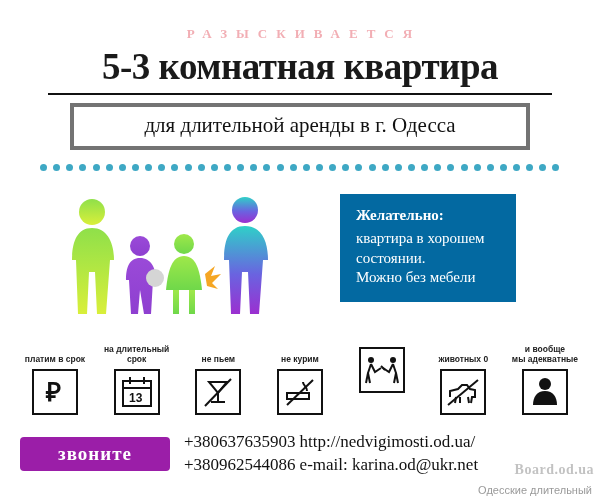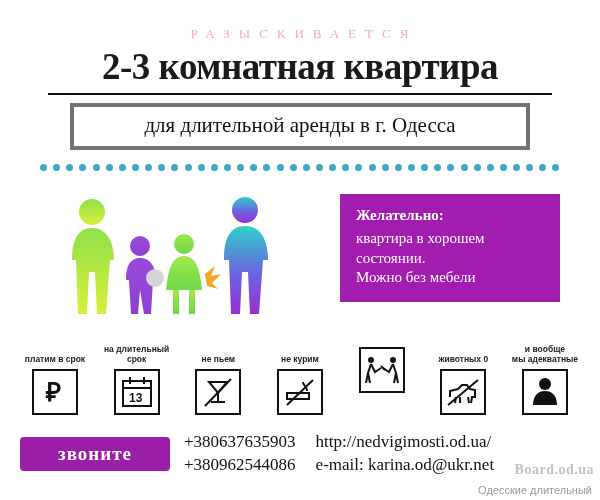--- a/index.html
+++ b/index.html
@@ -13,21 +13,21 @@
   }
   .page { width: 600px; height: 500px; position: relative; }
 
   
   .kicker {
     text-align: center;
     color: #f2aeb4;
     font-family: "Liberation Serif", serif;
     font-size: 13px;
     letter-spacing: 9px;
-    font-weight: normal;
+    font-weight: bold;
     padding-top: 26px;
     margin-left: 8px;
   }
   .headline {
     text-align: center;
     font-family: "Liberation Serif", serif;
     font-weight: bold;
     font-size: 37px;
     color: #1a1a1a;
     letter-spacing: -0.5px;
@@ -67,22 +67,22 @@
     align-items: flex-start;
   }
   .family {
     width: 260px;
     margin-left: 60px;
     position: relative;
     height: 135px;
   }
   .note {
     margin-left: 20px;
-    width: 220px;
-    background: #a21caf;
+    width: 176px;
+    background: #0369a1;
     color: #ffffff;
     padding: 12px 14px 14px 16px;
     font-family: "Liberation Serif", serif;
     font-size: 15px;
     line-height: 1.32;
   }
   .note .note-title {
     font-weight: bold;
     display: block;
     margin-bottom: 3px;
@@ -148,21 +148,21 @@
   .contacts {
     margin-left: 14px;
     display: flex;
   }
   .phones, .web {
     font-family: "Liberation Serif", serif;
     font-size: 17px;
     color: #111;
     line-height: 1.35;
   }
-  .web { margin-left: 20px; }
+  .web { margin-left: 4px; }
 
   .watermark {
     position: absolute;
     right: 6px; bottom: 22px;
     font-family: "Liberation Serif", serif;
     font-size: 14px;
     font-weight: bold;
     color: rgba(120,120,120,0.45);
     letter-spacing: 0.5px;
   }
@@ -172,21 +172,21 @@
     font-size: 11px;
     color: #9a9a9a;
   }
 </style>
 </head>
 <body>
 
 <div class="page">
 
   <div class="kicker">РАЗЫСКИВАЕТСЯ</div>
-  <div class="headline">2-3 комнатная квартира</div>
+  <div class="headline">5-3 комнатная квартира</div>
   <div class="rule"></div>
 
   <div class="subbox">
     <span>для длительной аренды в г. Одесса</span>
   </div>
 
   <div class="dots">
     <span class="dot"></span>
     <span class="dot"></span>
     <span class="dot"></span>

